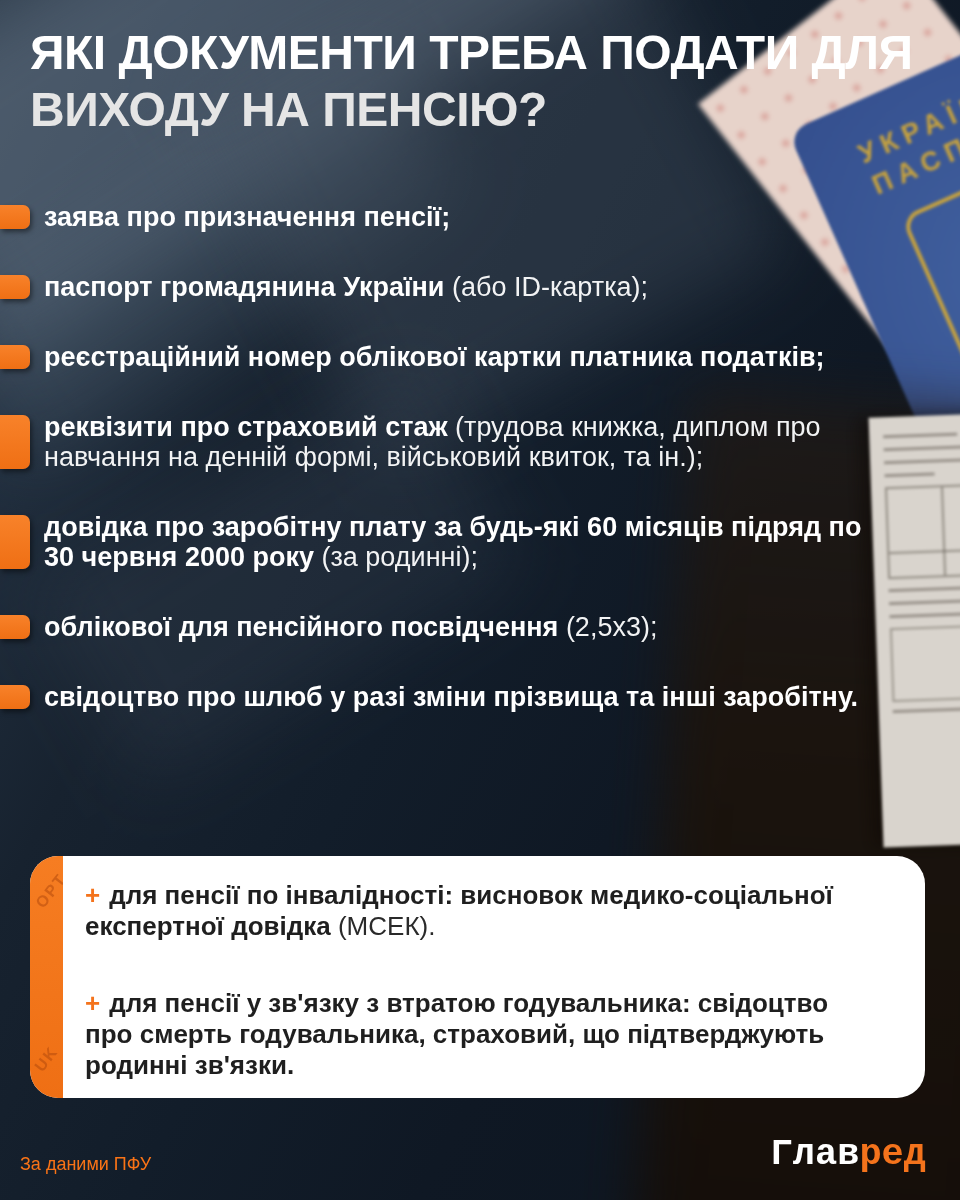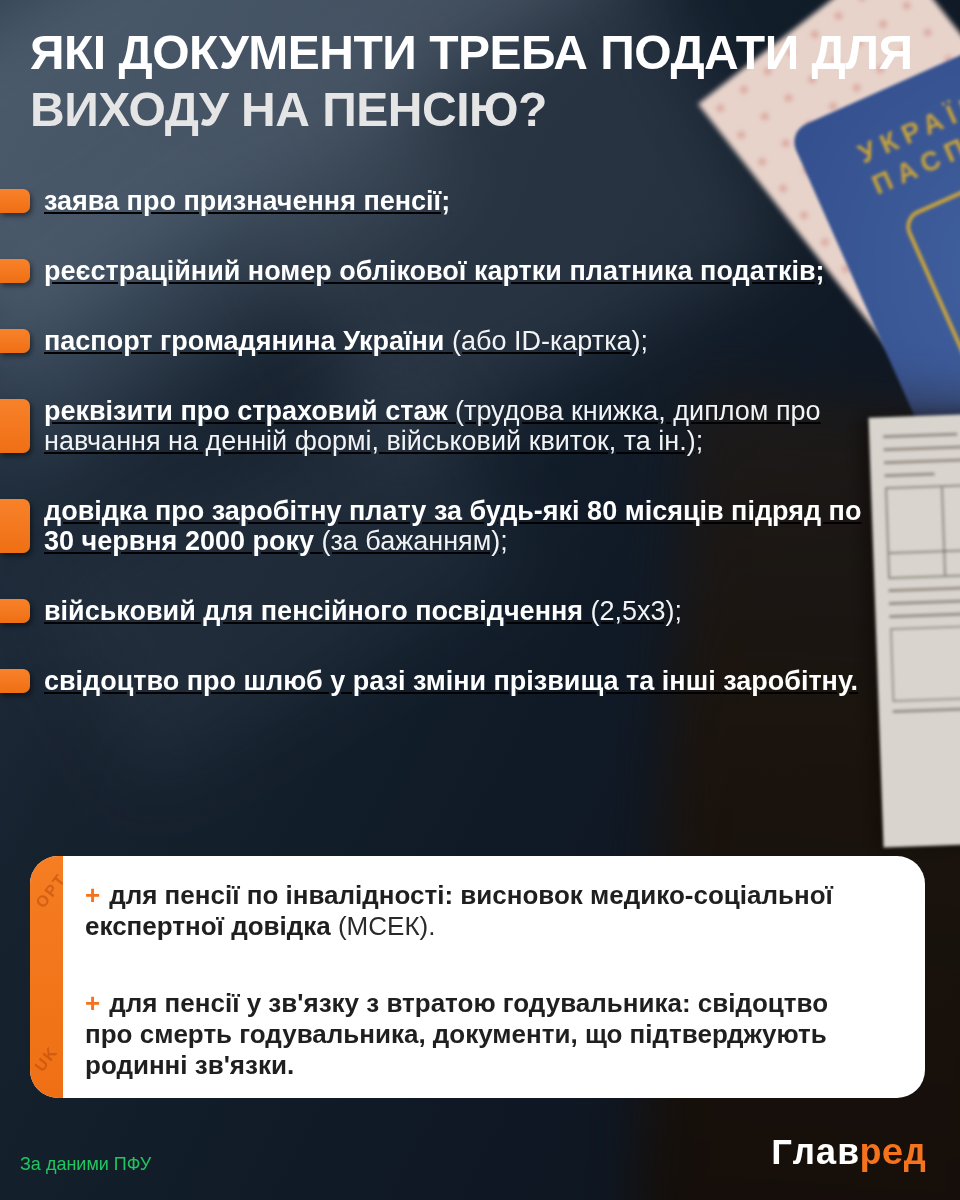--- a/index.html
+++ b/index.html
@@ -42,21 +42,21 @@
   .ftable:after{content:"";position:absolute;left:0;right:0;bottom:26%;height:2px;background:rgba(96,90,82,.6);}
   .fbox{height:70px;border:2px solid rgba(96,90,82,.5);margin:10px 0 8px;}
 
   
   .title{position:absolute;left:30px;top:24px;z-index:10;font-weight:700;
     font-size:48px;line-height:57px;letter-spacing:-0.5px;}
   .title .t1{color:#ffffff;text-align:center;}
   .title .t2{color:#e5e5e5;}
 
   
-  .doc-list{position:absolute;left:0;top:186px;width:880px;z-index:10;text-decoration:underline;}
+  .doc-list{position:absolute;left:0;top:202px;width:880px;z-index:10;}
   .doc-item{position:relative;padding-left:44px;margin-bottom:40px;
     font-size:27px;line-height:30px;color:#ffffff;}
   .doc-item .b{font-weight:700;}
   .doc-item .r{font-weight:400;color:#f2f3f4;}
   .marker{position:absolute;left:0;top:3px;bottom:3px;width:30px;min-height:21px;
     background:linear-gradient(180deg,#f8822a,#ef6f14);
     border-radius:0 7px 7px 0;box-shadow:2px 3px 5px rgba(0,0,0,.45);}
 
   
   .card{position:absolute;left:30px;top:856px;width:895px;height:242px;z-index:10;
@@ -67,21 +67,21 @@
   .strip-mark{position:absolute;color:rgba(180,75,12,.55);font-weight:700;font-size:16px;letter-spacing:2px;}
   .sm-top{top:26px;left:2px;transform:rotate(-52deg);}
   .sm-bottom{bottom:30px;left:3px;transform:rotate(-52deg);}
   .card-item{font-size:26px;line-height:31px;color:#1f1f1f;margin-bottom:46px;max-width:800px;}
   .card-item .plus{color:#f4731c;font-weight:700;margin-right:9px;}
   .card-item .b{font-weight:700;}
   .card-item .r{font-weight:400;color:#2a2a2a;text-align:center;}
 
   
   .footer-source{position:absolute;left:20px;top:1154px;z-index:10;
-    font-size:18px;color:#22c55e;}
+    font-size:18px;color:#f97316;}
   .brand{position:absolute;right:34px;top:1133px;z-index:10;
     font-family:Liberation Mono, monospace;font-weight:700;font-size:37px;letter-spacing:0px;}
   .brand .lw{color:#ffffff;}
   .brand .lo{color:#f4731c;}
 </style>
 </head>
 <body>
 
 <div class="page">
 
@@ -126,63 +126,63 @@
 
   <div class="doc-list">
 
     <div class="doc-item">
       <span class="marker"></span>
       <span class="b">заява про призначення пенсії;</span><span class="r"></span>
     </div>
 
     <div class="doc-item">
       <span class="marker"></span>
-      <span class="b">реєстраційний номер облікової картки платника податків;</span><span class="r"></span>
+      <span class="b">паспорт громадянина України</span><span class="r"> (або ID-картка);</span>
     </div>
 
     <div class="doc-item">
       <span class="marker"></span>
-      <span class="b">паспорт громадянина України</span><span class="r"> (або ID-картка);</span>
+      <span class="b">реєстраційний номер облікової картки платника податків;</span><span class="r"></span>
     </div>
 
     <div class="doc-item">
       <span class="marker"></span>
       <span class="b">реквізити про страховий стаж</span><span class="r"> (трудова книжка, диплом про навчання на денній формі, військовий квиток, та ін.);</span>
     </div>
 
     <div class="doc-item">
       <span class="marker"></span>
-      <span class="b">довідка про заробітну плату за будь-які 80 місяців підряд по 30 червня 2000 року</span><span class="r"> (за бажанням);</span>
+      <span class="b">довідка про заробітну плату за будь-які 60 місяців підряд по 30 червня 2000 року</span><span class="r"> (за родинні);</span>
     </div>
 
 
     <div class="doc-item">
       <span class="marker"></span>
-      <span class="b">військовий для пенсійного посвідчення</span><span class="r"> (2,5х3);</span>
+      <span class="b">облікової для пенсійного посвідчення</span><span class="r"> (2,5х3);</span>
     </div>
 
     <div class="doc-item">
       <span class="marker"></span>
       <span class="b">свідоцтво про шлюб у разі зміни прізвища та інші заробітну.</span><span class="r"></span>
     </div>
 
   </div>
 
   <div class="card">
     <div class="card-strip">
       <span class="strip-mark sm-top">ОРТ</span>
       <span class="strip-mark sm-bottom">UK</span>
     </div>
 
     <div class="card-item">
       <span class="plus">+</span><span class="b">для пенсії по інвалідності: висновок медико-соціальної експертної довідка</span><span class="r"> (МСЕК).</span>
     </div>
 
     <div class="card-item">
-      <span class="plus">+</span><span class="b">для пенсії у зв'язку з втратою годувальника: свідоцтво про смерть годувальника, документи, що підтверджують родинні зв'язки.</span><span class="r"></span>
+      <span class="plus">+</span><span class="b">для пенсії у зв'язку з втратою годувальника: свідоцтво про смерть годувальника, страховий, що підтверджують родинні зв'язки.</span><span class="r"></span>
     </div>
   </div>
 
   <div class="footer-source">За даними ПФУ</div>
   <div class="brand">
     <span class="lw">Глав</span><span class="lo">ред</span>
   </div>
 
 </div>
 

